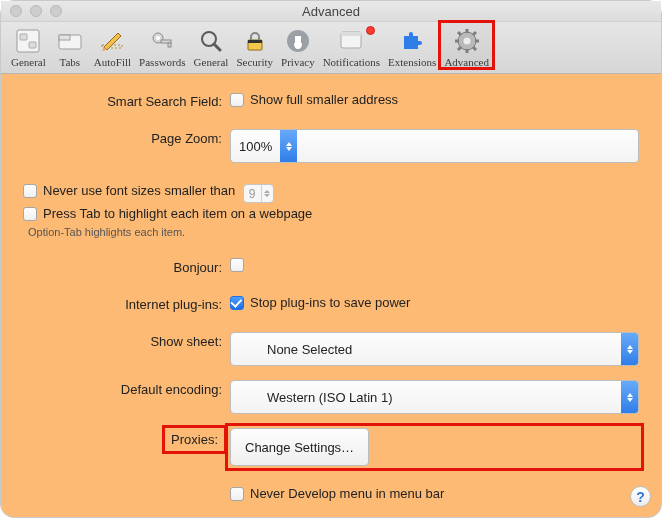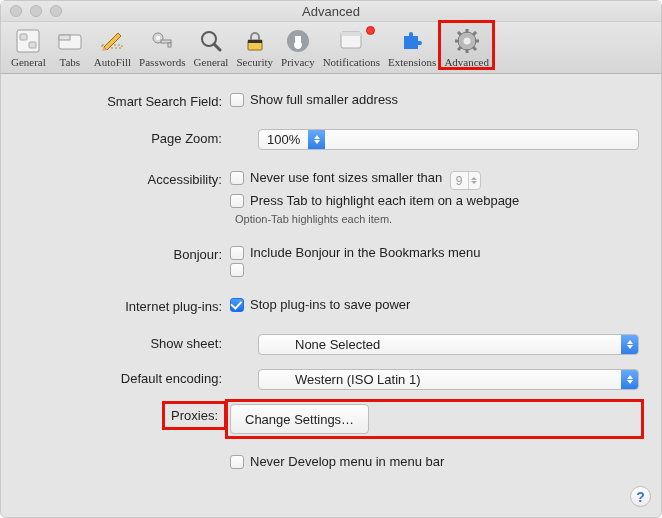--- a/index.html
+++ b/index.html
@@ -10,23 +10,23 @@
     font-size: 13px;
     color: #222;
     background: #fff;
     width: 662px;
     height: 518px;
     overflow: hidden;
   }
   .window {
     width: 662px;
     height: 518px;
-    background: #e5e5e5;
+    background: #fdba74;
     border: 1px solid #c9c9c9;
-    border-radius: 6px;
+    border-radius: 14px;
     position: relative;
   }
   .titlebar {
     height: 21px;
     background: linear-gradient(#e8e8e8, #dcdcdc);
     border-bottom: 1px solid #cfcfcf;
     display: flex;
     align-items: center;
     position: relative;
   }
@@ -135,27 +135,26 @@
   }
   .hint {
     font-size: 11px;
     color: #555;
     margin-left: 5px;
     margin-top: 2px;
   }
   .select {
     display: inline-flex;
     align-items: stretch;
-    height: 21px;
+    height: 34px;
     border: 1px solid #bdbdbd;
     border-radius: 4px;
     background: linear-gradient(#fdfdfd,#f3f3f3);
     overflow: hidden;
     vertical-align: middle;
-    margin-left: 28px;
   }
   .select .sval {
     padding: 0 8px;
     display: flex; align-items: center;
     font-size: 13px;
   }
   .select .sarr {
     width: 17px;
     background: linear-gradient(#68aaf9,#2f7ee8);
     display: flex; flex-direction: column;
@@ -192,21 +191,21 @@
   .numstep .narr::before, .numstep .narr::after {
     content: ""; width: 0; height: 0;
     border-left: 3px solid transparent;
     border-right: 3px solid transparent;
   }
   .numstep .narr::before { border-bottom: 3px solid #aaa; }
   .numstep .narr::after  { border-top: 3px solid #aaa; }
   .pushbtn {
     display: inline-flex;
     align-items: center;
-    height: 30px;
+    height: 38px;
     padding: 0 14px;
     border: 1px solid #bcbcbc;
     border-radius: 4px;
     background: linear-gradient(#fdfdfd,#efefef);
     font-size: 13px;
     justify-content: center;
   }
   .outline-red {
     outline: 3px solid #e3130a;
     outline-offset: 2px;
@@ -376,21 +375,20 @@
         <div class="select">
           <div class="sval">100%</div>
           <div class="sarr"></div>
         </div>
       </div>
     </div>
 
     <div class="section-gap"></div>
 
     <div class="row">
-      <div class="lbl">Accessibility:</div>
       <div class="val">
         <div>
           <label class="checkbox">
             <span class="cb"></span>
             <span>Never use font sizes smaller than</span>
           </label>
           <span class="numstep">
             <span class="nval">9</span>
             <span class="narr"></span>
           </span>
@@ -403,24 +401,20 @@
       </div>
     </div>
 
     <div class="section-gap"></div>
 
     <div class="row">
       <div class="lbl">Bonjour:</div>
       <div class="val">
         <label class="checkbox">
           <span class="cb"></span>
-          <span>Include Bonjour in the Bookmarks menu</span>
-        </label>
-        <label class="checkbox">
-          <span class="cb"></span>
         </label>
       </div>
     </div>
 
     <div class="section-gap"></div>
 
     <div class="row">
       <div class="lbl">Internet plug-ins:</div>
       <div class="val">
         <label class="checkbox">

